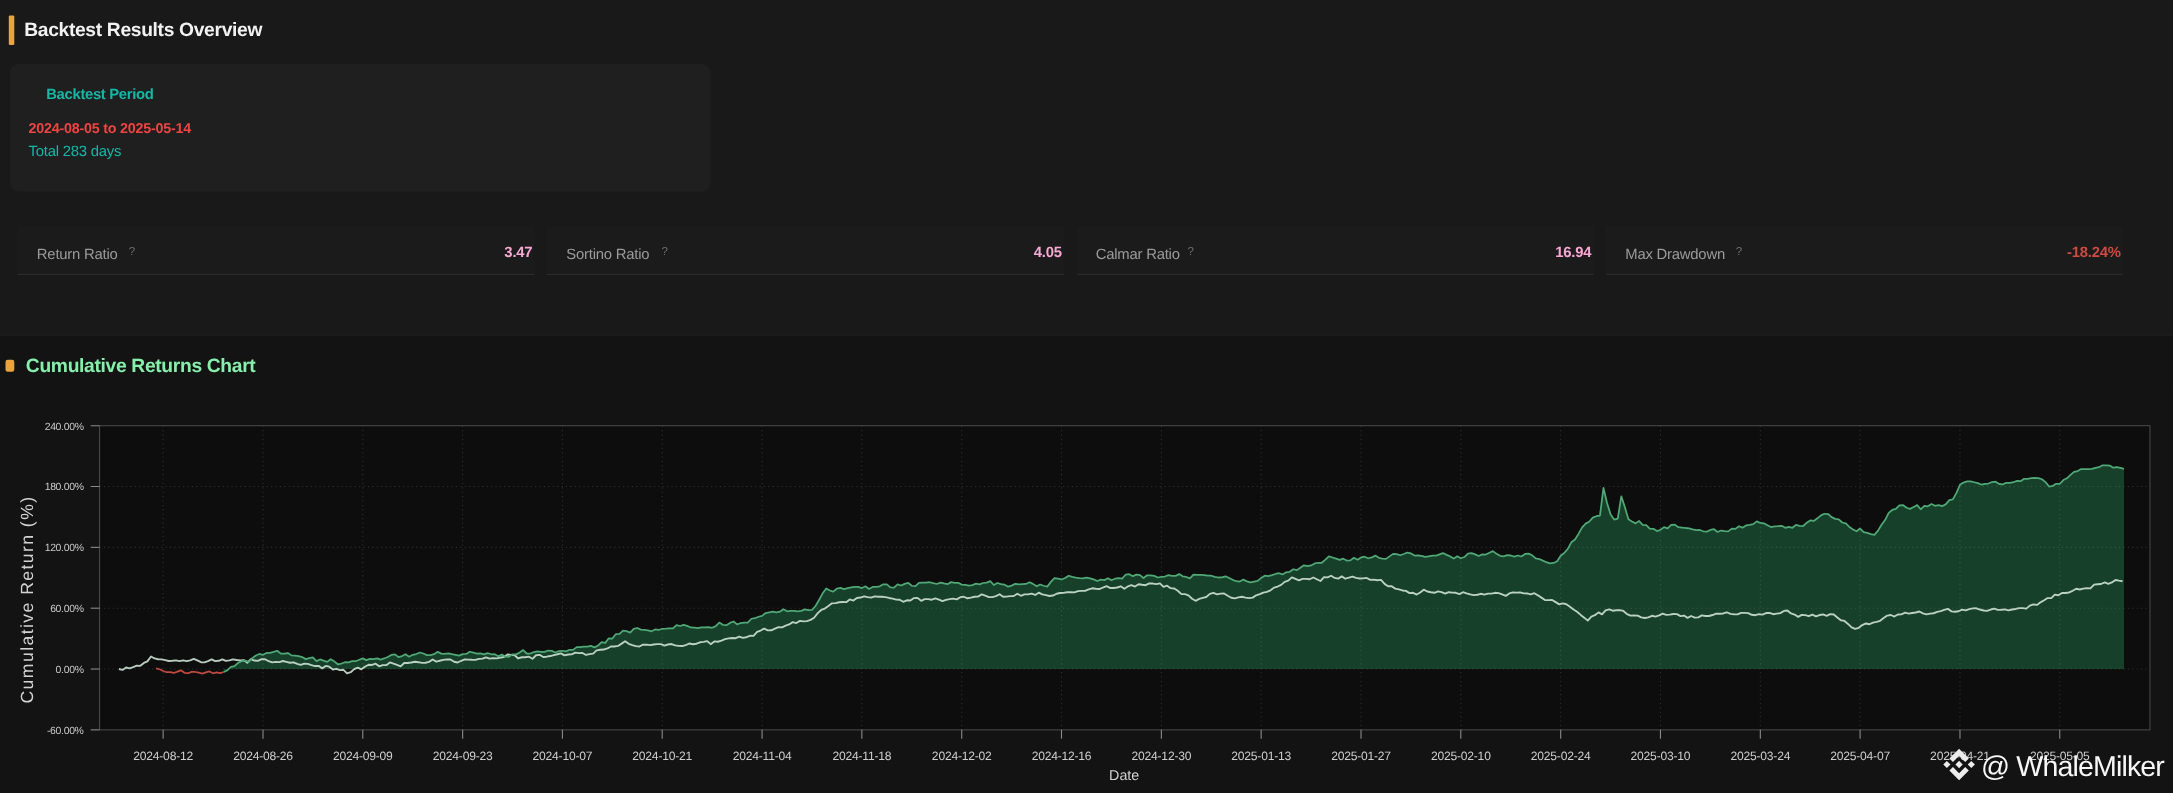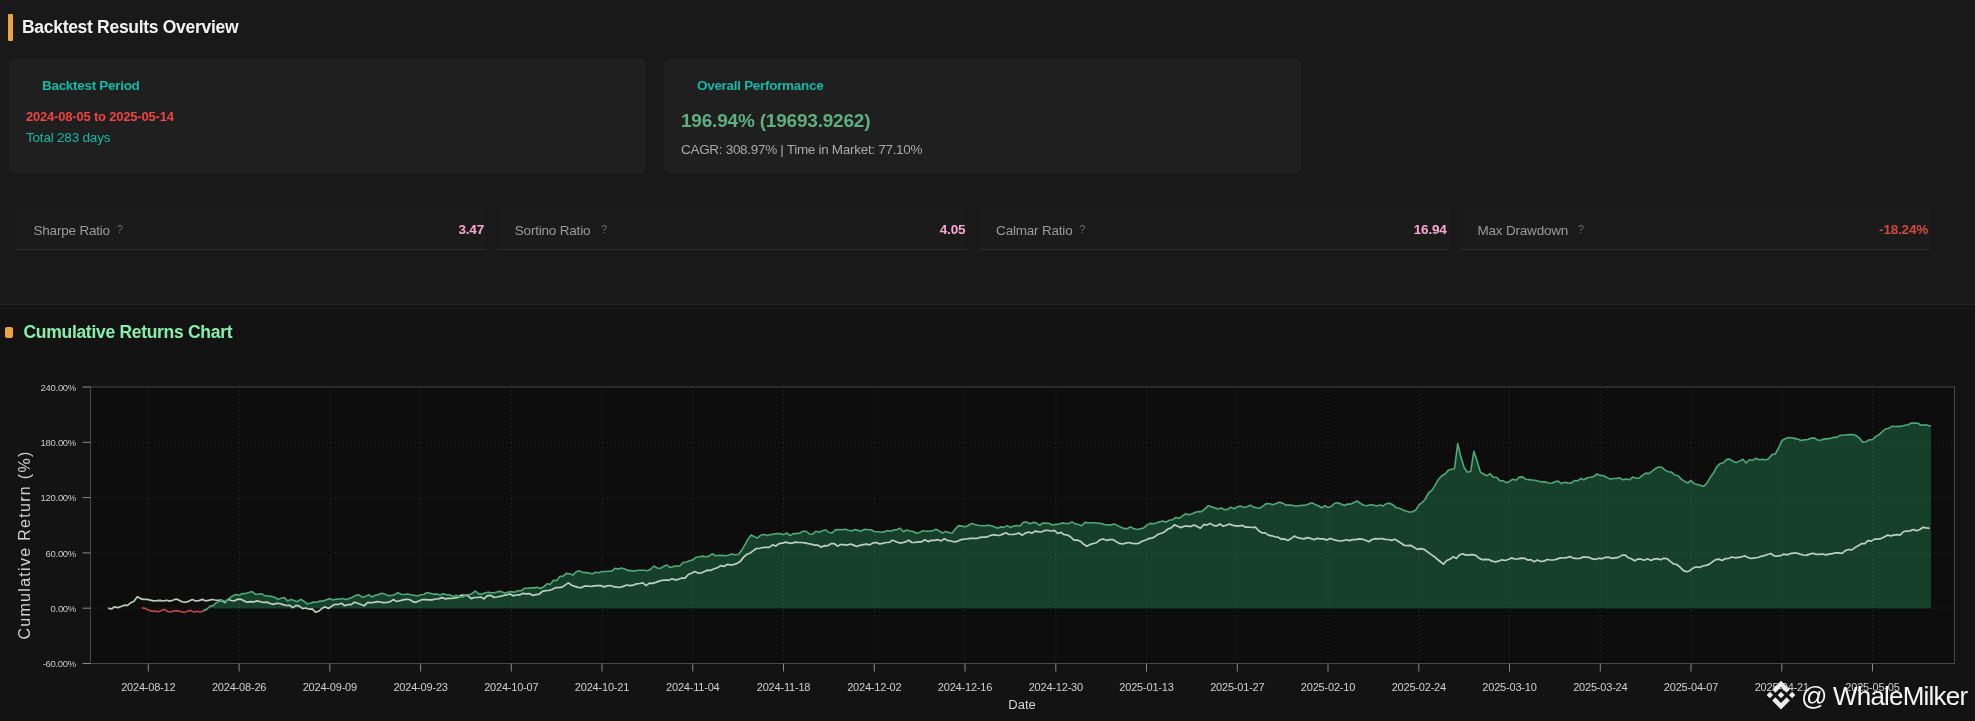--- a/index.html
+++ b/index.html
@@ -29,28 +29,23 @@
 <body>
 <div id="top">
   <div class="hbar"></div>
   <h1 class="t1">Backtest Results Overview</h1>
 
   <div class="card" style="left:8.5px; width:637.5px;">
     <div class="ct">Backtest Period</div>
     <div class="l1">2024-08-05 to 2025-05-14</div>
     <div class="l2">Total 283 days</div>
   </div>
-  <div class="card" style="left:663.5px; width:637.5px;">
-    <div class="ct">Overall Performance</div>
-    <div class="big">196.94% (19693.9262)</div>
-    <div class="sub">CAGR: 308.97% | Time in Market: 77.10%</div>
-  </div>
 
   <div class="mcell" style="left:16px;">
-    <div class="mlab">Sharpe Ratio</div>
+    <div class="mlab">Return Ratio</div>
       <div class="mq" style="left:101px;">?</div>
     <div class="mval">3.47</div>
   </div>
   <div class="mcell" style="left:497.3px;">
     <div class="mlab">Sortino Ratio</div>
       <div class="mq" style="left:104px;">?</div>
     <div class="mval">4.05</div>
   </div>
   <div class="mcell" style="left:978.6px;">
     <div class="mlab">Calmar Ratio</div>

